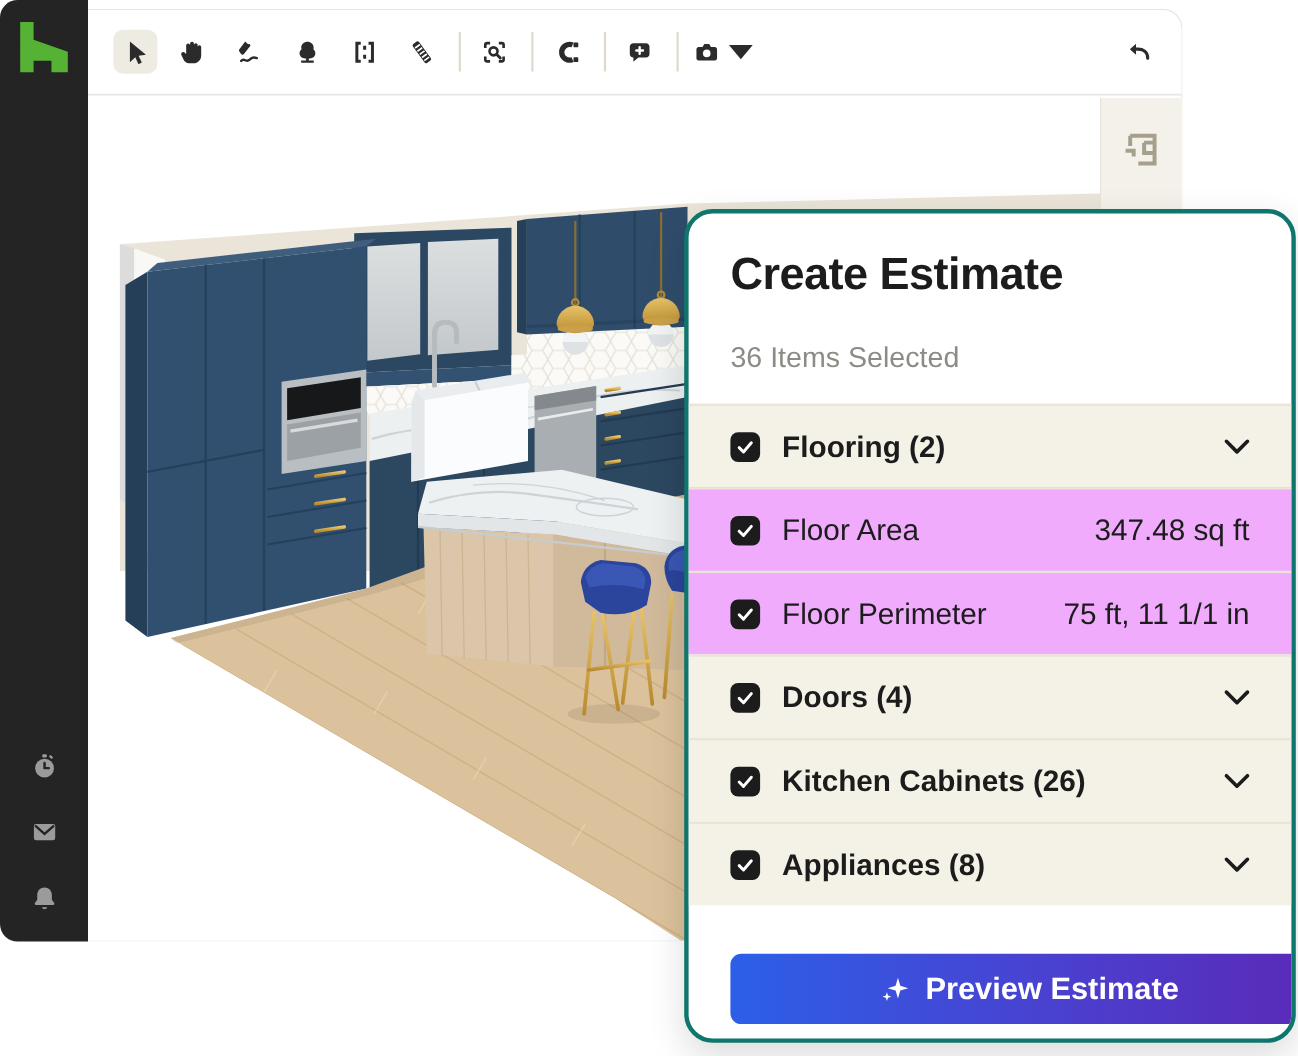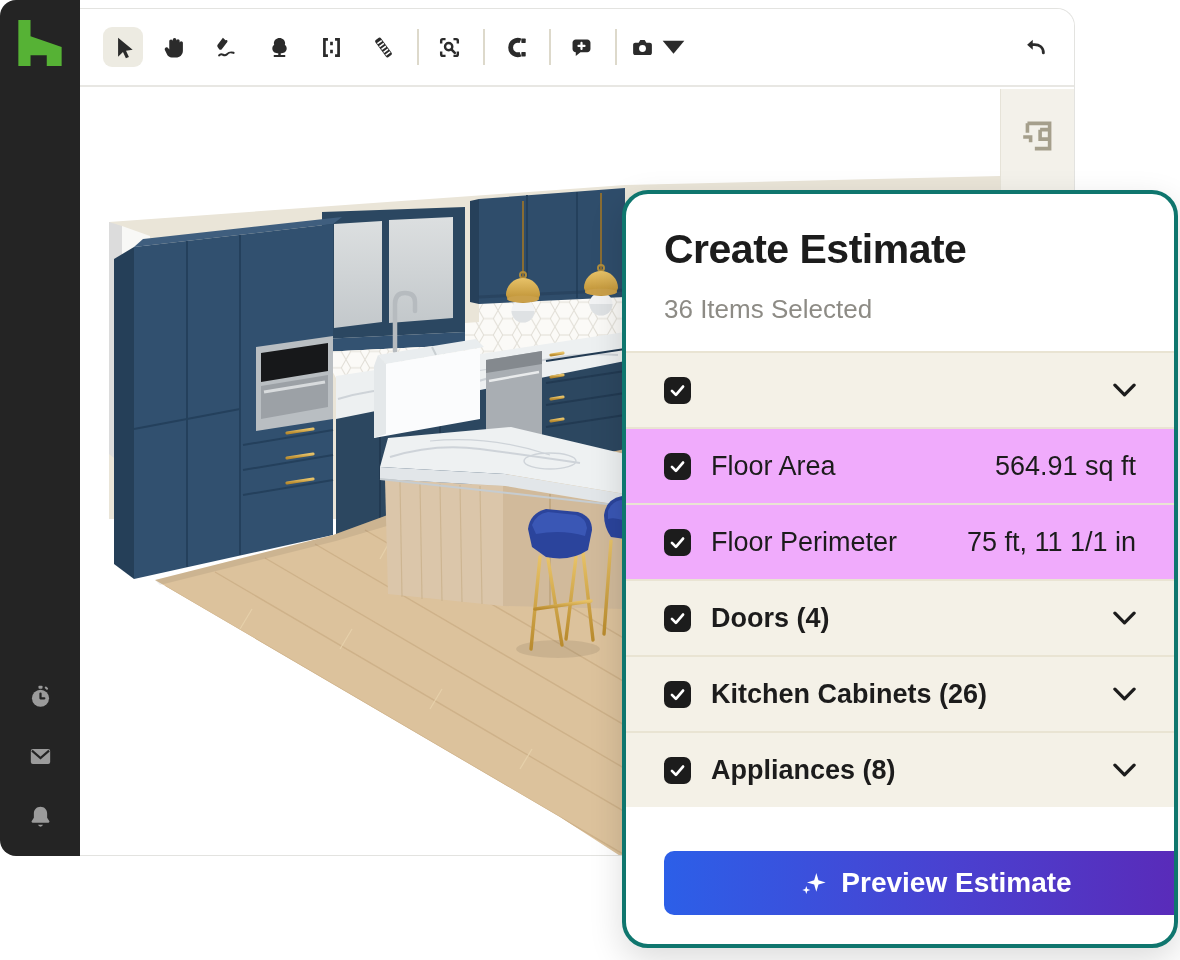--- a/index.html
+++ b/index.html
@@ -37,21 +37,21 @@
     border-left:1.5px solid #e6e3d8;border-radius:0 0 17px 0;}
   .minimap-btn{margin:26px auto 0;width:42px;height:42px;display:flex;align-items:center;
     justify-content:center;cursor:pointer;}
 
   
   .panel{position:absolute;left:622px;top:190px;width:556px;height:758px;background:#ffffff;
     border:4px solid #0f766e;border-radius:26px;z-index:20;overflow:hidden;
     box-shadow:0 12px 34px rgba(0,0,0,.14);}
   .panel-head{padding:31px 38px 0;}
   .panel-title{font-size:41px;line-height:48px;font-weight:700;color:#1c1c1c;letter-spacing:-.5px;}
-  .panel-sub{margin-top:21px;font-size:26px;line-height:30px;color:#8d8b85;}
+  .panel-sub{margin-top:37px;font-size:26px;line-height:30px;color:#8d8b85;}
   .rows{margin-top:27px;}
   .row{height:76px;display:flex;align-items:center;padding:0 38px;border-top:2px solid #e9e4d3;background:#f0abfc;}
   .row.cat{background:#f4f1e7;}
   .row .label{font-size:27px;color:#1c1c1c;}
   .row.cat .label{font-weight:700;}
   .row .value{margin-left:auto;font-size:27px;color:#1c1c1c;white-space:nowrap;}
   .chk{width:27px;height:27px;border-radius:7px;background:#1c1c1c;margin-right:20px;flex:0 0 auto;
     display:flex;align-items:center;justify-content:center;cursor:pointer;}
   .chk svg{width:19px;height:19px;}
   .chev{margin-left:auto;cursor:pointer;display:flex;}
@@ -371,35 +371,36 @@
   </div>
 
   <div class="rows">
 
     <div class="row cat">
       <span class="chk">
         <svg viewBox="0 0 24 24">
             <polyline points="5,12.5 10,17.5 19,7" fill="none" stroke="#ffffff" stroke-width="3.4" stroke-linecap="round" stroke-linejoin="round"></polyline>
           </svg>
       </span>
+      <span class="label">Flooring (2)</span>
       <span class="chev">
         <svg viewBox="0 0 24 14">
             <polyline points="2,2 12,12 22,2" fill="none" stroke="#1c1c1c" stroke-width="3.4" stroke-linecap="round" stroke-linejoin="round"></polyline>
           </svg>
       </span>
     </div>
 
     <div class="row">
       <span class="chk">
         <svg viewBox="0 0 24 24">
             <polyline points="5,12.5 10,17.5 19,7" fill="none" stroke="#ffffff" stroke-width="3.4" stroke-linecap="round" stroke-linejoin="round"></polyline>
           </svg>
       </span>
       <span class="label">Floor Area</span>
-      <span class="value">564.91 sq ft</span>
+      <span class="value">347.48 sq ft</span>
     </div>
 
     <div class="row">
       <span class="chk">
         <svg viewBox="0 0 24 24">
             <polyline points="5,12.5 10,17.5 19,7" fill="none" stroke="#ffffff" stroke-width="3.4" stroke-linecap="round" stroke-linejoin="round"></polyline>
           </svg>
       </span>
       <span class="label">Floor Perimeter</span>
       <span class="value">75 ft, 11 1/1 in</span>

